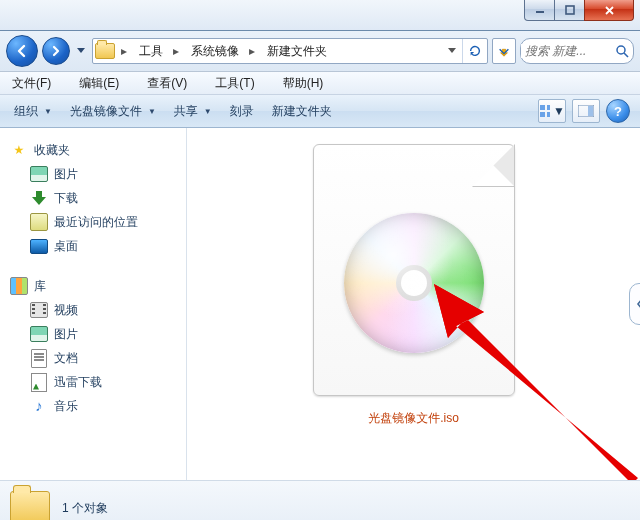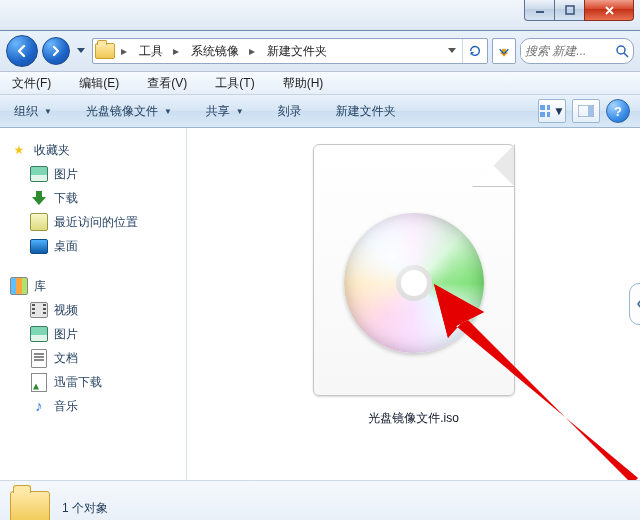--- a/index.html
+++ b/index.html
@@ -27,21 +27,21 @@
   .crumb-bigdrop{width:22px;height:24px;border:1px solid #91a7c3;border-radius:2px;background:#fff;display:flex;align-items:center;justify-content:center;color:#1a5fb4;}
   .searchbox{width:112px;height:24px;border:1px solid #91a7c3;border-radius:10px;background:#fff;display:flex;align-items:center}
   .searchbox input{flex:1;border:none;outline:none;font-size:12px;font-style:italic;color:#888;padding:0 4px;min-width:0}
   .searchbox .mag{width:22px;height:22px;display:flex;align-items:center;justify-content:center;color:#2d66b1}
 
   
   .menubar{height:22px;background:linear-gradient(#f7fbff,#e6eef8);border-bottom:1px solid #c7d3e3;display:flex;align-items:center;padding:0 4px;gap:12px}
   .menuitem{padding:2px 8px;color:#222}
 
   
-  .toolbar{height:32px;background:linear-gradient(#e9f2fb,#d6e5f4 49%,#cbdef1 51%,#d9e8f6);border-bottom:1px solid #9db6d0;display:flex;align-items:center;padding:0 6px;gap:18px;color:#1e3b5c}
+  .toolbar{height:32px;background:linear-gradient(#e9f2fb,#d6e5f4 49%,#cbdef1 51%,#d9e8f6);border-bottom:1px solid #9db6d0;display:flex;align-items:center;padding:0 6px;gap:2px;color:#1e3b5c}
   .tbtn{padding:4px 8px;display:flex;align-items:center;gap:4px;border-radius:3px}
   .tbtn .dd{font-size:8px;color:#2e4a6e;margin-left:2px}
   .tspacer{flex:1}
   .tview{display:flex;align-items:center;gap:6px;margin-right:4px}
   .tview-btn{width:26px;height:22px;border:1px solid #9db6d0;border-radius:2px;background:linear-gradient(#fefefe,#e6eef8);display:flex;align-items:center;justify-content:center}
   .helpbtn{width:22px;height:22px;border-radius:50%;background:radial-gradient(circle at 30% 25%,#a7d5ff,#3b8eea 60%,#2060b0);color:#fff;display:flex;align-items:center;justify-content:center;font-weight:bold;font-size:13px;border:1px solid #2d66a8}
 
   
   .body{display:flex;height:352px;position:relative}
   .tree{width:174px;border-right:1px solid #d9e2ec;padding:8px 4px 4px 8px;background:#fff;overflow:hidden}
@@ -55,21 +55,21 @@
   .tile{display:flex;flex-direction:column;align-items:center;width:248px;margin:0 auto}
   .file-thumb{width:200px;height:250px;border:1px solid #c6c6c6;border-radius:6px;background:linear-gradient(#ffffff,#f7f7f7);position:relative;box-shadow:0 1px 2px rgba(0,0,0,.15)}
   .file-thumb .dogear{position:absolute;right:-1px;top:-1px;width:42px;height:42px;background:linear-gradient(135deg,#e9e9e9 0 49%,#fff 51%);border-left:1px solid #c6c6c6;border-bottom:1px solid #c6c6c6;border-radius:0 6px 0 0;clip-path:polygon(0 0,100% 100%,0 100%);transform:scaleX(-1)}
   .disc{position:absolute;left:50%;top:55%;transform:translate(-50%,-50%);width:140px;height:140px;border-radius:50%;
         background:
           radial-gradient(circle at 50% 50%,#fff 0 10%,#d0d0d0 11% 14%,transparent 15%),
           conic-gradient(from 0deg,#f9e6ff,#d6f7d9,#76e06e,#dff3ff,#f7d8ff,#ffd9ec,#ffe9bf,#e8f4ff,#f9e6ff);
         box-shadow:inset 0 0 18px rgba(0,0,0,.25),0 2px 4px rgba(0,0,0,.2)}
   .disc::after{content:"";position:absolute;inset:0;border-radius:50%;background:radial-gradient(circle at 35% 30%,rgba(255,255,255,.85),rgba(255,255,255,0) 45%),radial-gradient(circle at 70% 75%,rgba(255,255,255,.5),rgba(255,255,255,0) 40%)}
   .disc .hole{position:absolute;left:50%;top:50%;width:26px;height:26px;border-radius:50%;transform:translate(-50%,-50%);background:#fff;border:5px solid #cfcfcf}
-  .tile-label{margin-top:14px;color:#0f172a}
+  .tile-label{margin-top:14px;color:#c2410c}
 
   
   .edge-handle{position:absolute;right:0;top:50%;transform:translate(50%,-50%);width:20px;height:40px;border:1px solid #9db6d0;background:#fdfdff;border-radius:10px 0 0 10px;display:flex;align-items:center;justify-content:center;color:#436a99}
 
   
   .arrow-overlay{position:absolute;right:0;bottom:0;pointer-events:none}
 
   
   .status{height:46px;border-top:1px solid #d0dbe7;background:linear-gradient(#f4f8fc,#e5edf6);display:flex;align-items:center;padding:4px 10px;gap:12px;color:#1e3b5c}
   .status .foldericon{width:40px;height:36px;display:flex;align-items:center;justify-content:center}

